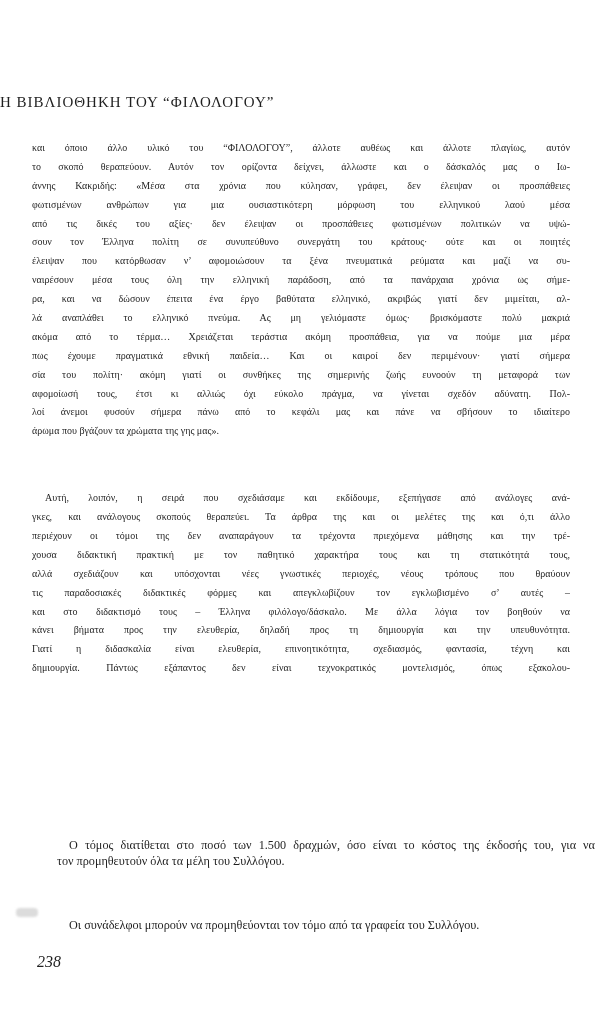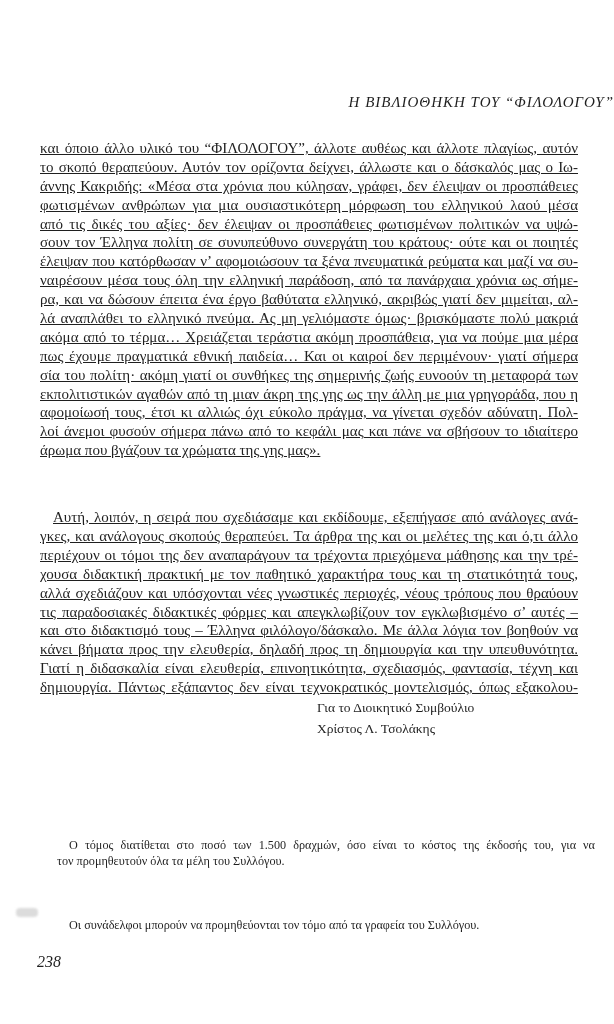--- a/index.html
+++ b/index.html
@@ -14,33 +14,31 @@
     background: #ffffff;
     font-family: "Liberation Serif", "DejaVu Serif", serif;
     color: #1f1f1f;
     overflow: hidden;
   }
   .title {
     position: absolute;
     top: 94px;
     left: 0;
     right: 0;
-    text-align: right;
-    font-style: italic;
+    text-align: left;
     font-size: 15px;
     letter-spacing: 1px;
     white-space: nowrap;
   }
   .body-block {
     position: absolute;
-    left: 40px;
+    left: 32px;
     top: 139px;
     width: 538px;
-    font-size: 15px;
-    text-decoration: underline;
+    font-size: 10px;
   }
   .line {
     height: 18.9px;
     line-height: 18.9px;
     overflow: hidden;
     text-align: justify;
     text-align-last: justify;
   }
   .line.end { text-align-last: left; }
   .line.ind { text-indent: 13px; margin-top: 48px; }
@@ -97,41 +95,35 @@
       <div class="line">φωτισμένων ανθρώπων για μια ουσιαστικότερη μόρφωση του ελληνικού λαού μέσα</div>
       <div class="line">από τις δικές του αξίες· δεν έλειψαν οι προσπάθειες φωτισμένων πολιτικών να υψώ-</div>
       <div class="line">σουν τον Έλληνα πολίτη σε συνυπεύθυνο συνεργάτη του κράτους· ούτε και οι ποιητές</div>
       <div class="line">έλειψαν που κατόρθωσαν ν’ αφομοιώσουν τα ξένα πνευματικά ρεύματα και μαζί να συ-</div>
       <div class="line">ναιρέσουν μέσα τους όλη την ελληνική παράδοση, από τα πανάρχαια χρόνια ως σήμε-</div>
       <div class="line">ρα, και να δώσουν έπειτα ένα έργο βαθύτατα ελληνικό, ακριβώς γιατί δεν μιμείται, αλ-</div>
       <div class="line">λά αναπλάθει το ελληνικό πνεύμα. Ας μη γελιόμαστε όμως· βρισκόμαστε πολύ μακριά</div>
       <div class="line">ακόμα από το τέρμα… Χρειάζεται τεράστια ακόμη προσπάθεια, για να πούμε μια μέρα</div>
       <div class="line">πως έχουμε πραγματικά εθνική παιδεία… Και οι καιροί δεν περιμένουν· γιατί σήμερα</div>
       <div class="line">σία του πολίτη· ακόμη γιατί οι συνθήκες της σημερινής ζωής ευνοούν τη μεταφορά των</div>
-      <div class="line">εκπολιτιστικών αγαθών από τη μιαν άκρη της γης ως την άλλη με μια γρηγοράδα, που η</div>
       <div class="line">αφομοίωσή τους, έτσι κι αλλιώς όχι εύκολο πράγμα, να γίνεται σχεδόν αδύνατη. Πολ-</div>
       <div class="line">λοί άνεμοι φυσούν σήμερα πάνω από το κεφάλι μας και πάνε να σβήσουν το ιδιαίτερο</div>
       <div class="line end">άρωμα που βγάζουν τα χρώματα της γης μας».</div>
       <div class="line ind">Αυτή, λοιπόν, η σειρά που σχεδιάσαμε και εκδίδουμε, εξεπήγασε από ανάλογες ανά-</div>
       <div class="line">γκες, και ανάλογους σκοπούς θεραπεύει. Τα άρθρα της και οι μελέτες της και ό,τι άλλο</div>
       <div class="line">περιέχουν οι τόμοι της δεν αναπαράγουν τα τρέχοντα πριεχόμενα μάθησης και την τρέ-</div>
       <div class="line">χουσα διδακτική πρακτική με τον παθητικό χαρακτήρα τους και τη στατικότητά τους,</div>
       <div class="line">αλλά σχεδιάζουν και υπόσχονται νέες γνωστικές περιοχές, νέους τρόπους που θραύουν</div>
       <div class="line">τις παραδοσιακές διδακτικές φόρμες και απεγκλωβίζουν τον εγκλωβισμένο σ’ αυτές –</div>
       <div class="line">και στο διδακτισμό τους – Έλληνα φιλόλογο/δάσκαλο. Με άλλα λόγια τον βοηθούν να</div>
       <div class="line">κάνει βήματα προς την ελευθερία, δηλαδή προς τη δημιουργία και την υπευθυνότητα.</div>
       <div class="line">Γιατί η διδασκαλία είναι ελευθερία, επινοητικότητα, σχεδιασμός, φαντασία, τέχνη και</div>
       <div class="line">δημιουργία. Πάντως εξάπαντος δεν είναι τεχνοκρατικός μοντελισμός, όπως εξακολου-</div>
     </div>
 
-  <div class="signature">
-
-  <div class="sig-line">Για το Διοικητικό Συμβούλιο</div>
-      <div class="sig-line">Χρίστος Λ. Τσολάκης</div>
-    </div>
 
   <div class="notes">
 
   <div class="line ind">Ο τόμος διατίθεται στο ποσό των 1.500 δραχμών, όσο είναι το κόστος της έκδοσής του, για να</div>
       <div class="line end">τον προμηθευτούν όλα τα μέλη του Συλλόγου.</div>
       <div class="line ind end">Οι συνάδελφοι μπορούν να προμηθεύονται τον τόμο από τα γραφεία του Συλλόγου.</div>
     </div>
 
   <div class="pagenum">238</div>
 

